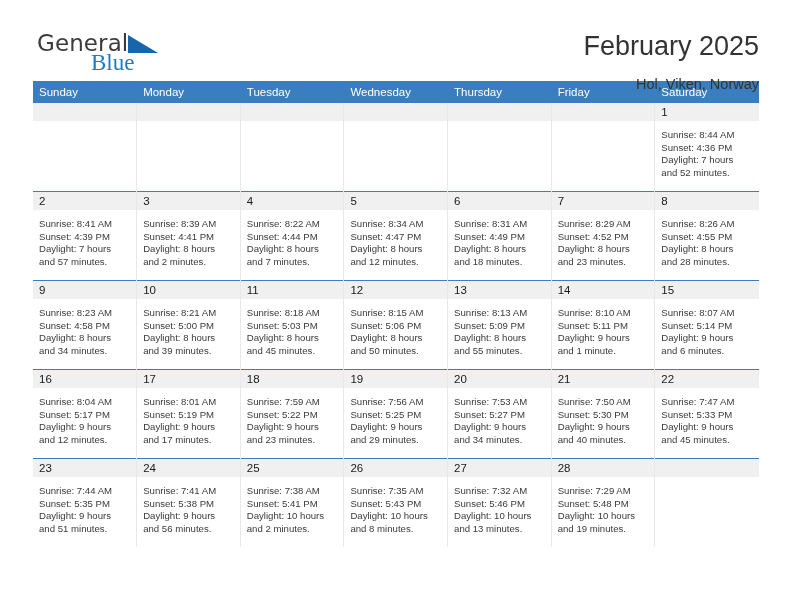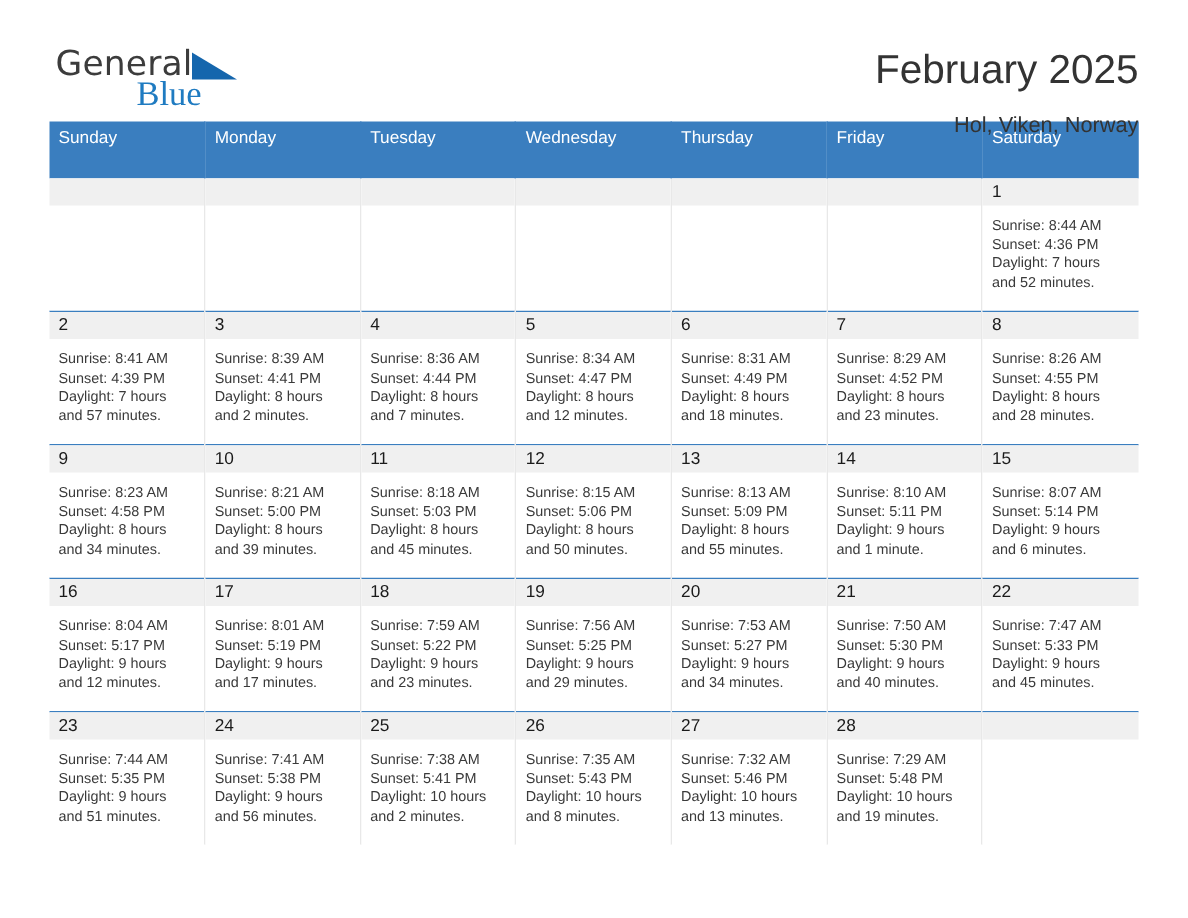--- a/index.html
+++ b/index.html
@@ -90,21 +90,21 @@
     width: 726px;
     border-collapse: collapse;
     table-layout: fixed;
   }
   .calendar th {
     background: #3a7ebf;
     color: #ffffff;
     font-weight: normal;
     font-size: 11.5px;
     text-align: left;
-    padding: 5px 0 21px 6px;
+    padding: 5px 0 5px 6px;
     height: 20px;
     box-sizing: border-box;
     border-right: 1px solid #3a7ebf;
   }
   .week-row > td {
     vertical-align: top;
     padding: 0;
     border-top: 1px solid #3a7ebf;
     border-right: 1px solid #e8e8e8;
   }
@@ -267,21 +267,21 @@
               <div>Sunset: 4:41 PM</div>
               <div>Daylight: 8 hours</div>
               <div>and 2 minutes.</div>
             </div>
           </div>
         </td>
         <td>
           <div class="cell">
             <div class="daynum-strip">4</div>
             <div class="details">
-              <div>Sunrise: 8:36 AM</div>
+              <div>Sunrise: 8:22 AM</div>
               <div>Sunset: 4:44 PM</div>
               <div>Daylight: 8 hours</div>
               <div>and 7 minutes.</div>
             </div>
           </div>
         </td>
         <td>
           <div class="cell">
             <div class="daynum-strip">5</div>
             <div class="details">

